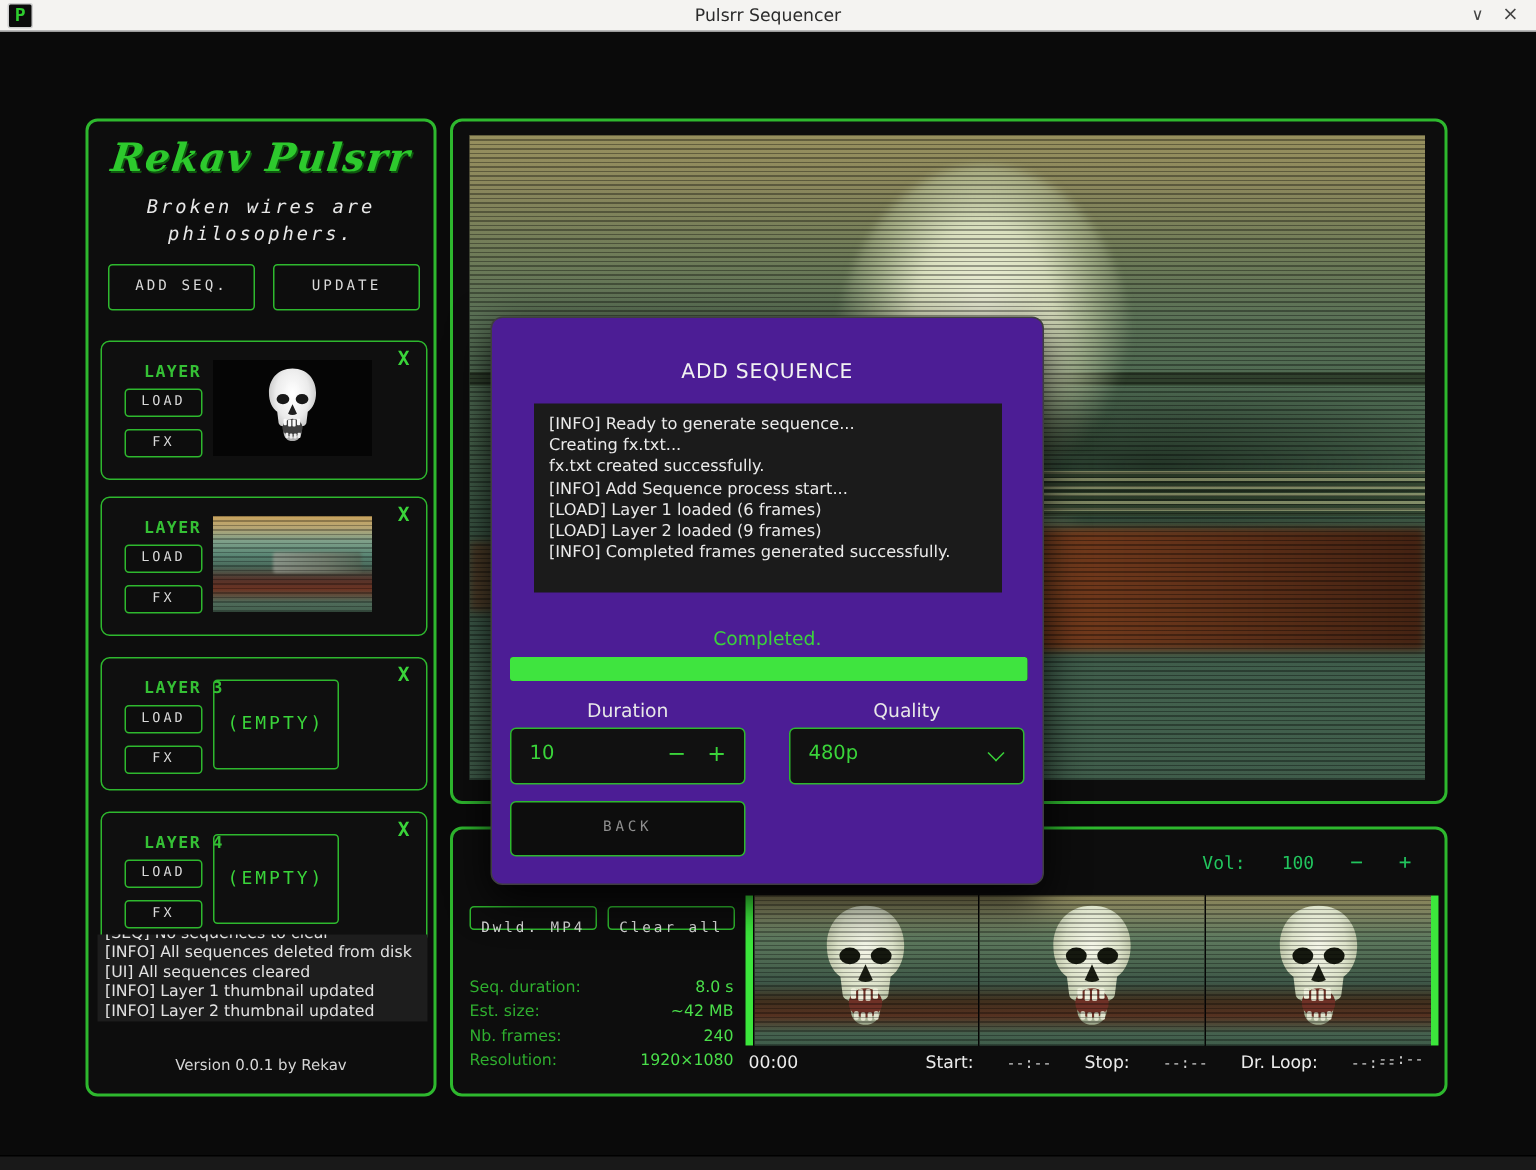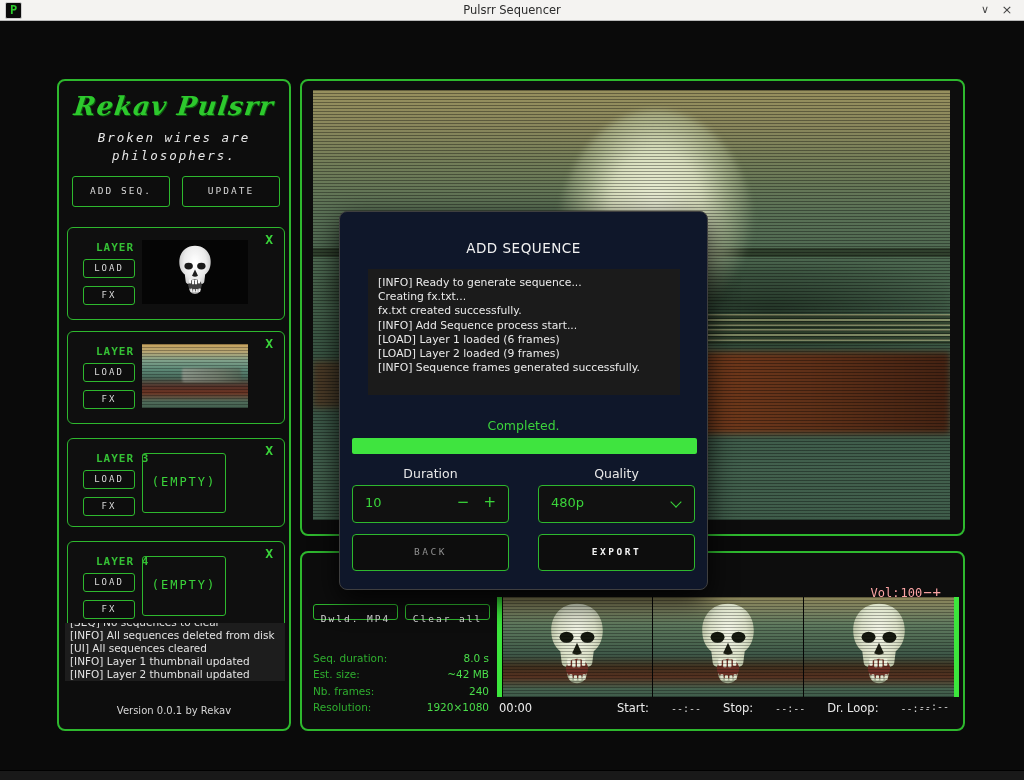--- a/index.html
+++ b/index.html
@@ -97,22 +97,22 @@
   .gred   { position:absolute; left:40%; top:61%; width:60%; height:19%;
     background:linear-gradient(90deg, rgba(92,36,14,.8), rgba(122,52,20,.85) 40%, rgba(70,26,10,.85));
     filter:blur(3px); }
   .gred2  { position:absolute; left:0; top:63%; width:30%; height:11%;
     background:linear-gradient(90deg, rgba(92,36,14,.55), rgba(92,36,14,0)); filter:blur(3px); }
   .gtan   { position:absolute; left:55%; top:52%; width:45%; height:7%;
     background:repeating-linear-gradient(180deg, rgba(200,195,140,.5) 0 2px, rgba(40,50,30,.5) 2px 5px); }
 
   
   #modal { position:absolute; left:327px; top:211px; width:369px; height:379px;
-    background:#0f172a; border:1px solid #3f3f3f; border-radius:8px;
-    box-shadow:0 10px 28px rgba(0,0,0,.85);margin-left:12px; }
+    background:#4c1d95; border:1px solid #3f3f3f; border-radius:8px;
+    box-shadow:0 10px 28px rgba(0,0,0,.85); }
   .modal-title { position:absolute; left:0; right:0; top:28px; text-align:center;
     color:#f2f2f2; font-size:13.5px; letter-spacing:.5px; }
   .modal-log { position:absolute; left:28px; top:57px; width:312px; height:126px;
     background:#1b1b1b; padding:7px 10px; }
   .modal-log div { font-size:10.8px; line-height:14.2px; color:#eaeaea; white-space:nowrap; }
   .modal-status { position:absolute; left:0; right:0; top:206px; text-align:center;
     color:#3cd23c; font-size:12.5px; }
   .progress { position:absolute; left:12px; top:226px; width:345px; height:16px;
     background:#101410; border-radius:2px; }
   .progress-fill { width:100%; height:100%; background:#3fe43f; border-radius:2px; }
@@ -127,22 +127,22 @@
     color:#3ad43a; font-size:15px; }
   .stepper span { cursor:pointer; }
   .chev { position:absolute; right:14px; top:12px; width:8px; height:8px;
     border-right:1.8px solid #3ad43a; border-bottom:1.8px solid #3ad43a;
     transform:rotate(45deg); }
   .modal-btn { position:absolute; top:322px; width:157px; height:37px; line-height:34px; border-radius:4px; }
   .m-back { left:12px; color:#8f8f8f; letter-spacing:2.5px; }
   .m-export { left:198px; color:#f2f2f2; font-weight:bold; letter-spacing:2.5px; }
 
   
-  .vol-row { position:absolute; right:22px; top:14px; display:flex; gap:1px;
-    align-items:baseline; font-family:"DejaVu Sans Mono",monospace; color:#fca5a5; font-size:12px;margin-top:17px; }
+  .vol-row { position:absolute; right:22px; top:14px; display:flex; gap:24px;
+    align-items:baseline; font-family:"DejaVu Sans Mono",monospace; color:#22c55e; font-size:12px; }
   .vol-row .sym { font-size:14px; cursor:pointer; }
   .bb-row { position:absolute; left:11px; top:51px; display:flex; gap:7px; }
   .bb-row .gbtn { width:85px; height:16px; line-height:27px; }
   .stats { position:absolute; left:11px; top:97px; width:176px; }
   .stat-row { display:flex; justify-content:space-between; font-size:10.5px; line-height:16.4px; }
   .stat-row .sl { color:#2fae2f; } .stat-row .sv { color:#4ade4a; }
 
   .timeline { position:absolute; left:195px; top:44px; width:462px; height:100px;
     background:#050505; display:flex; }
   .tl-marker { width:5px; height:100%; background:#3ce63c; flex:0 0 auto; }
@@ -340,21 +340,21 @@
 
 <div id="modal">
   <div class="modal-title">ADD SEQUENCE</div>
   <div class="modal-log">
     <div>[INFO] Ready to generate sequence...</div>
     <div>Creating fx.txt...</div>
     <div>fx.txt created successfully.</div>
     <div>[INFO] Add Sequence process start...</div>
     <div>[LOAD] Layer 1 loaded (6 frames)</div>
     <div>[LOAD] Layer 2 loaded (9 frames)</div>
-    <div>[INFO] Sequence frames generated successfully.</div>
+    <div>[INFO] Completed frames generated successfully.</div>
   </div>
   <div class="modal-status">Completed.</div>
   <div class="progress">
       <div class="progress-fill"></div>
     </div>
 
   <div class="field-label fl-dur">Duration</div>
   <div class="field-label fl-qual">Quality</div>
 
   <div class="gfield f-dur">
@@ -363,16 +363,15 @@
       <span>−</span>
       <span>+</span>
     </span>
   </div>
   <div class="gfield f-qual">
     <span class="fval">480p</span>
     <span class="chev"></span>
   </div>
 
   <div class="gbtn modal-btn m-back">BACK</div>
-  <div class="gbtn modal-btn m-export">EXPORT</div>
 </div>
 
 <div class="footer-strip"></div>
 
 </body></html>

